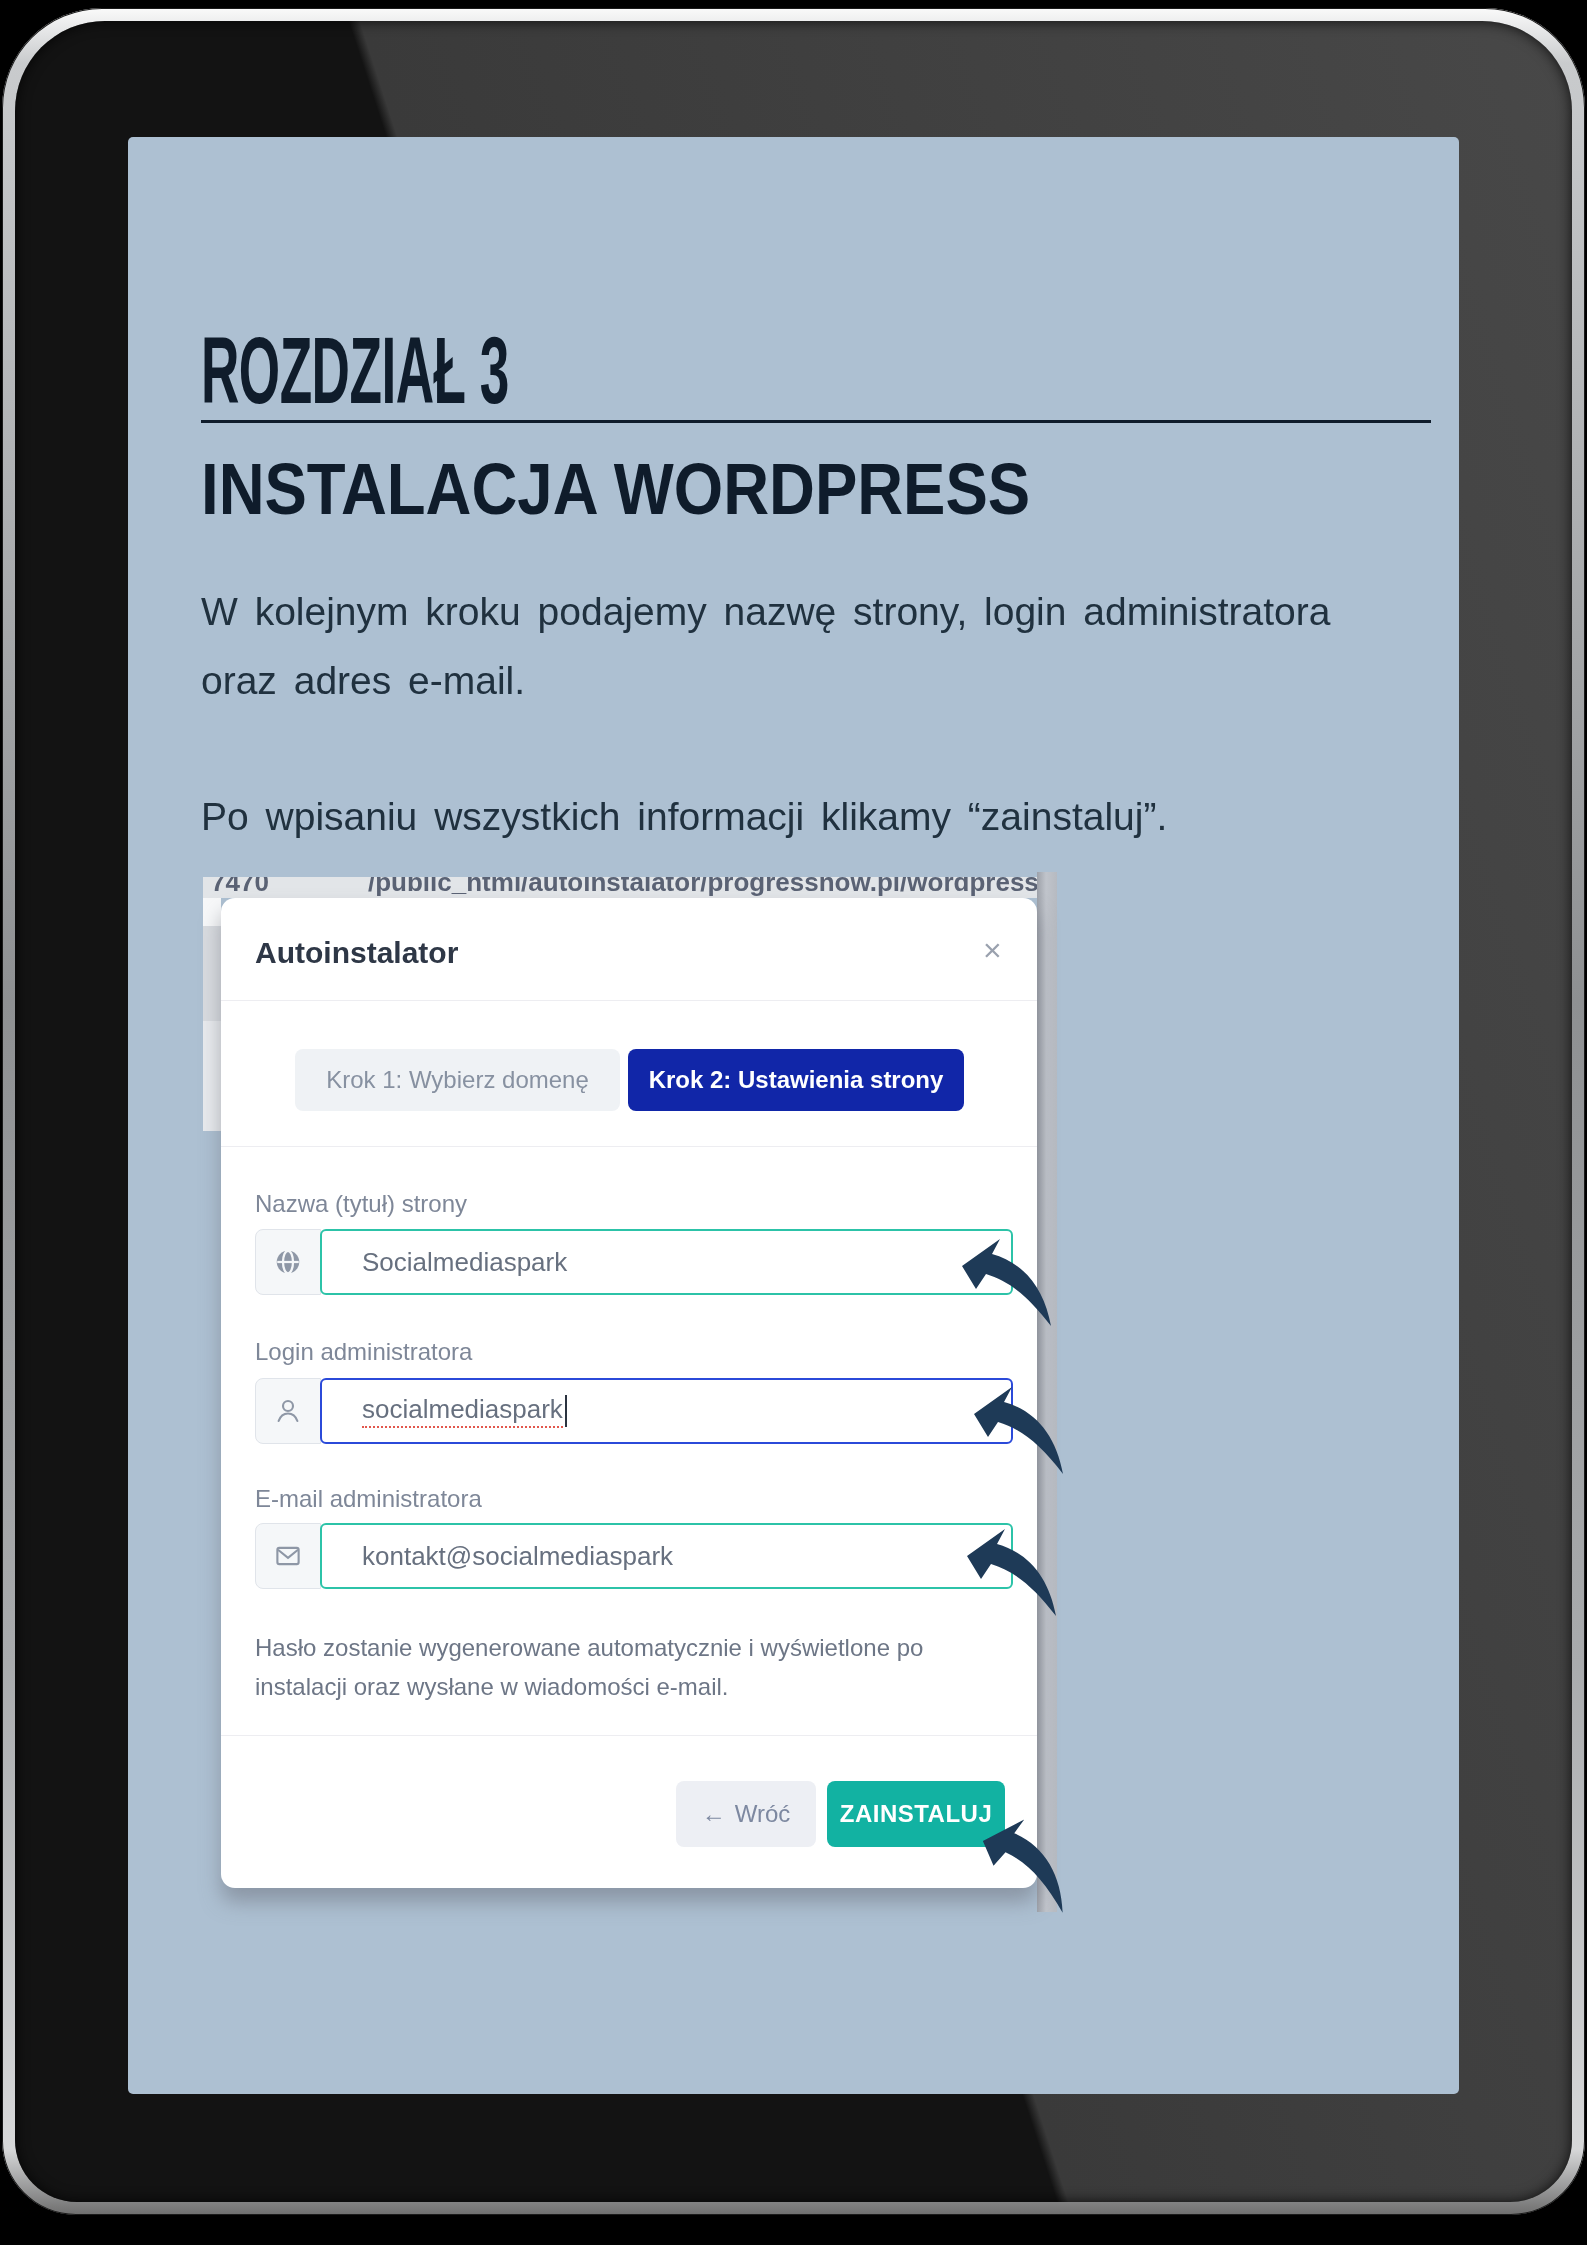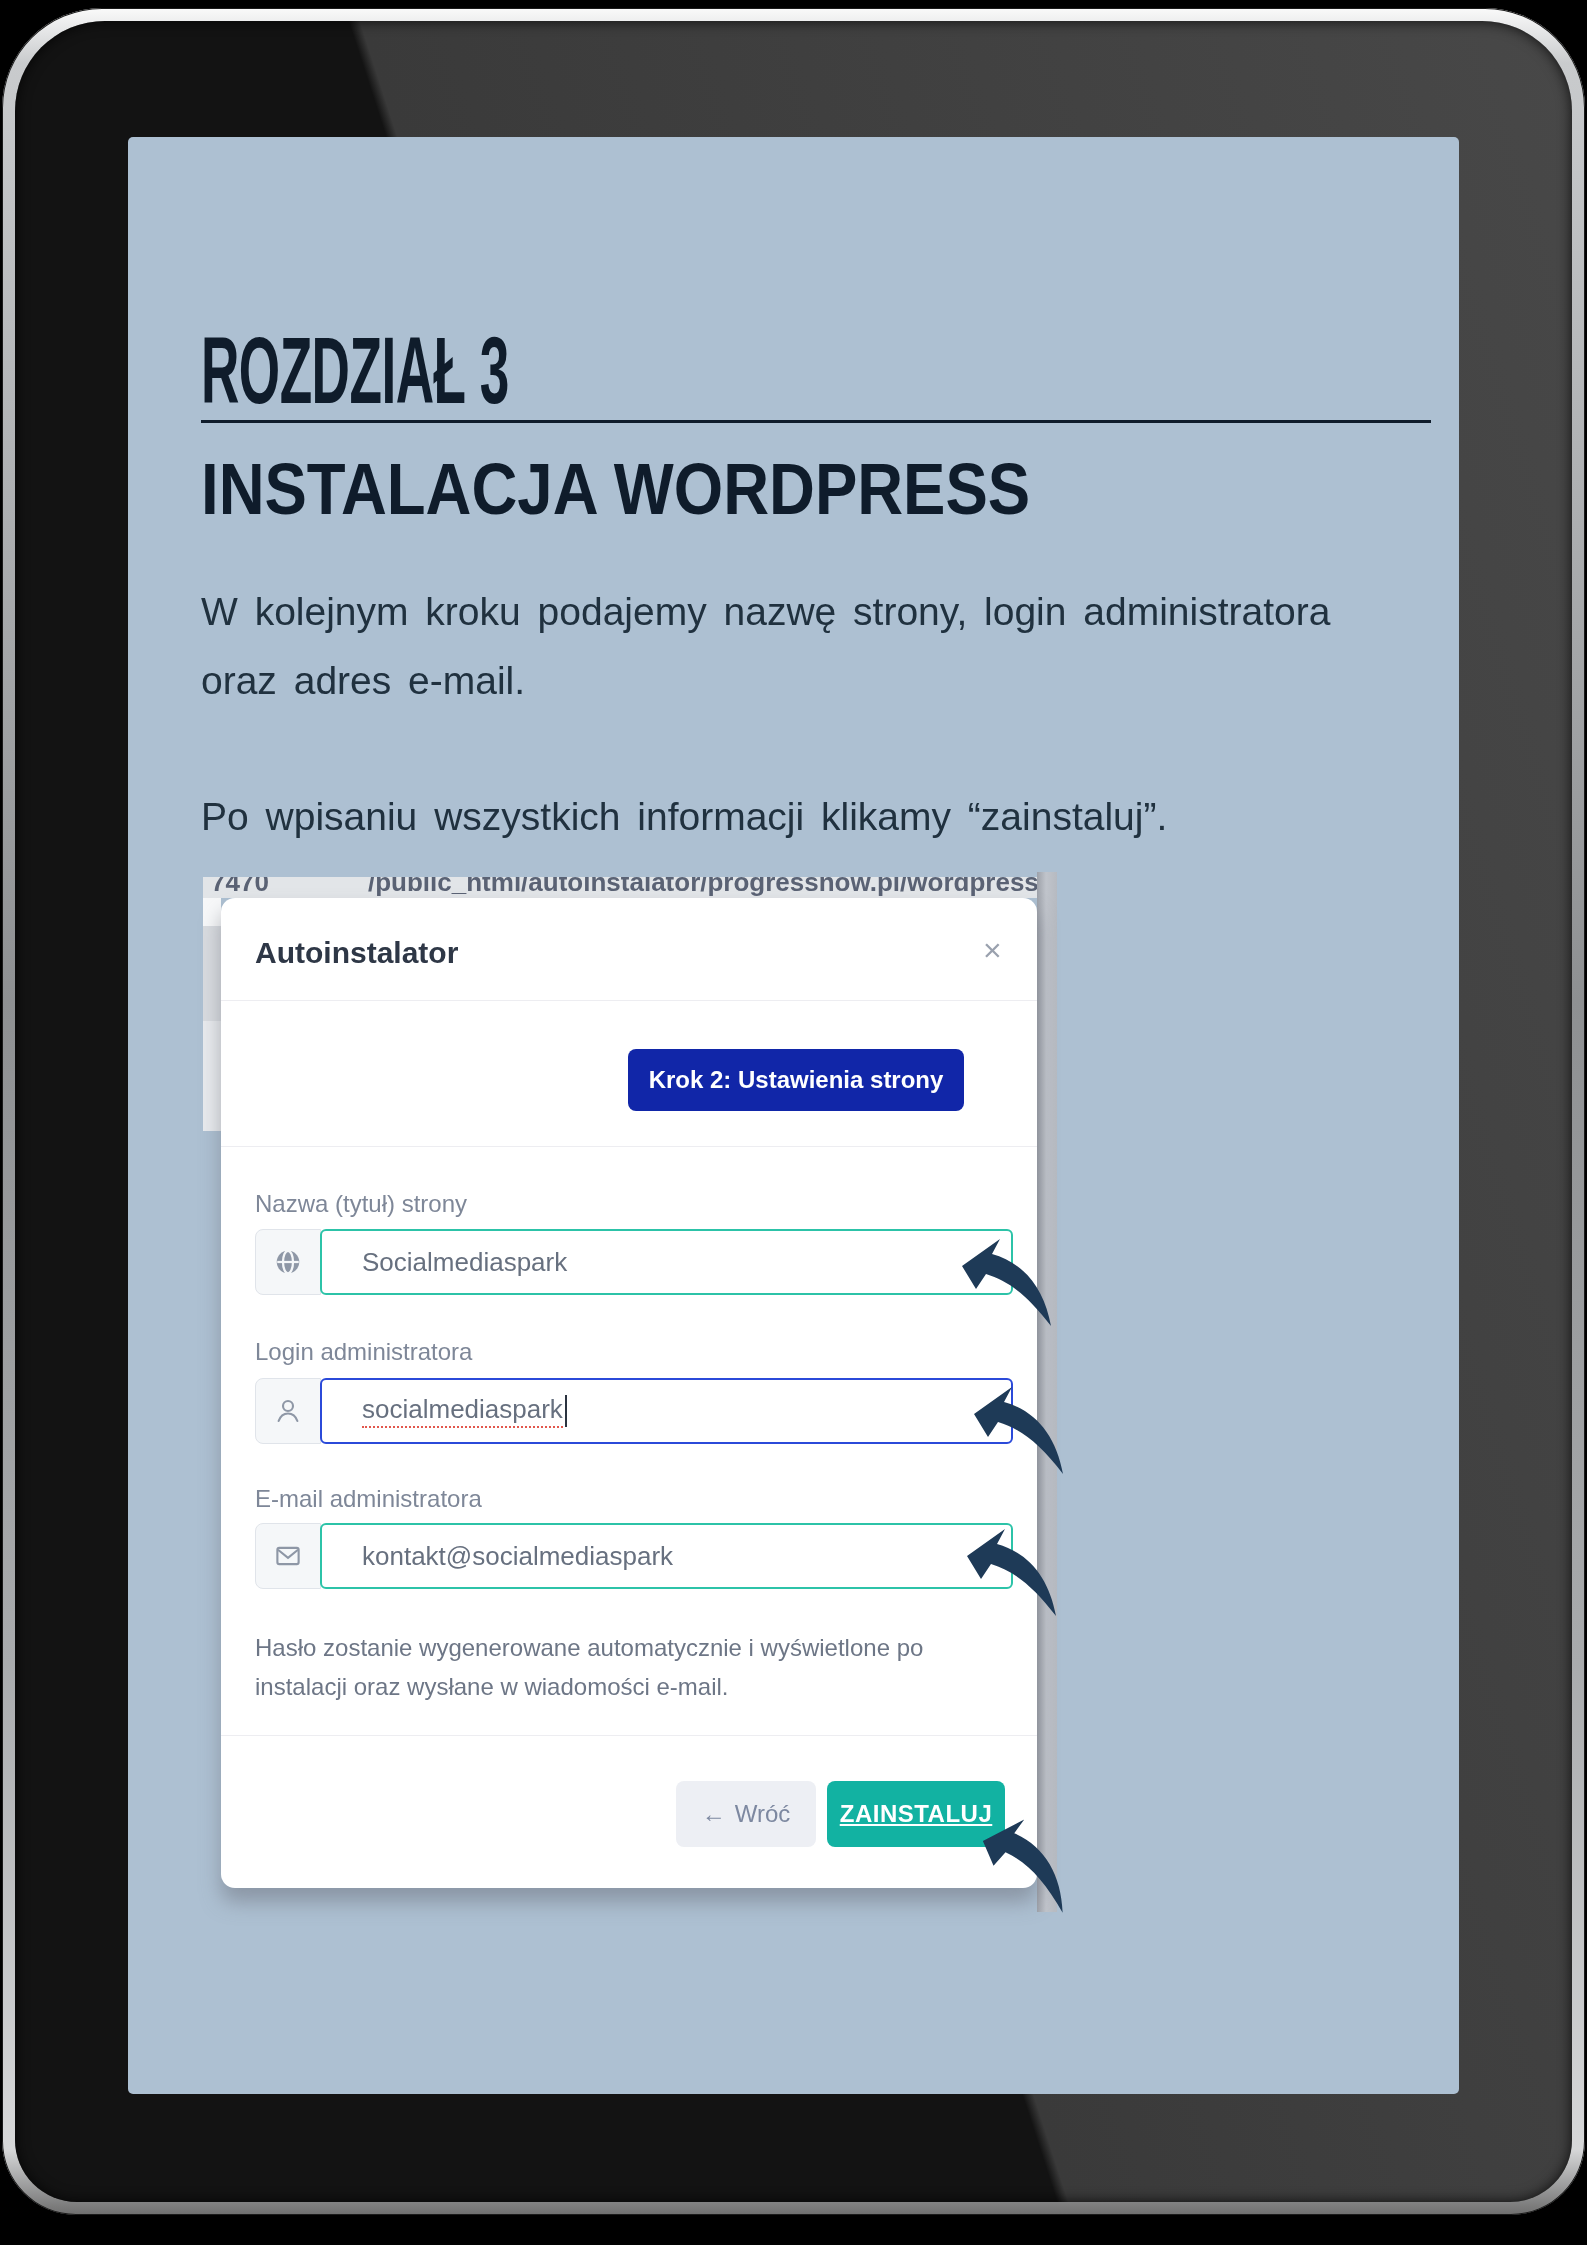--- a/index.html
+++ b/index.html
@@ -61,21 +61,21 @@
         border:2px solid var(--teal,#2cc3a8);border-radius:6px;box-sizing:border-box;
         display:flex;align-items:center;padding-left:40px;font-size:26px;color:#67707f;}
   .ival.blue{border-color:var(--blue,#2b4ad9);}
   .spellerr{border-bottom:2px dotted #e2574d;padding-bottom:1px;}
   .caret{display:inline-block;width:2px;height:32px;background:#2b3340;margin-left:2px;}
   .note{left:34px;top:730px;width:710px;font-size:24px;line-height:39px;color:#6d7686;}
   .btn{top:883px;height:66px;border-radius:8px;display:flex;align-items:center;
        justify-content:center;font-size:24px;}
   .btn-back{left:455px;width:140px;background:#edeff4;color:#7d88a0;gap:9px;}
   .btn-install{left:606px;width:178px;background:var(--install,#12b2a2);color:#fff;
-               font-weight:bold;letter-spacing:.5px;text-decoration:underline;}
+               font-weight:bold;letter-spacing:.5px;}
 
   .arrow{width:112px;height:94px;}
   .arrow path{fill:var(--arrow,#1e3a57);}
   .a1{left:830px;top:1099px;} .a2{left:842px;top:1247px;}
   .a3{left:835px;top:1389px;} .a4{left:848px;top:1681px;transform:rotate(8deg);}
 </style>
 </head>
 <body>
 
 <div class="frame">
@@ -96,20 +96,21 @@
       <span class="frag">7470</span>
       <span class="path">/public_html/autoinstalator/progressnow.pl/wordpress47470</span>
     </div>
     <div class="sliver"></div>
 
     <div class="modal">
       <div class="abs m-title">Autoinstalator</div>
       <div class="abs m-close">×</div>
       <div class="abs m-div" style="top:102px"></div>
 
+      <div class="abs tab tab1">Krok 1: Wybierz domenę</div>
       <div class="abs tab tab2">Krok 2: Ustawienia strony</div>
       <div class="abs m-div" style="top:248px"></div>
 
       <div class="abs flabel" style="top:292px">Nazwa (tytuł) strony</div>
       <div class="abs field" style="top:331px">
         <div class="ibox">
           <svg width="30" height="30" viewBox="0 0 24 24" fill="none" stroke="currentColor" stroke-width="1.8">
             <circle cx="12" cy="12" r="9" fill="currentColor" stroke="none"></circle>
             <ellipse cx="12" cy="12" rx="4" ry="9" stroke="#f5f7f9"></ellipse>
             <line x1="3.4" y1="12" x2="20.6" y2="12" stroke="#f5f7f9"></line>

